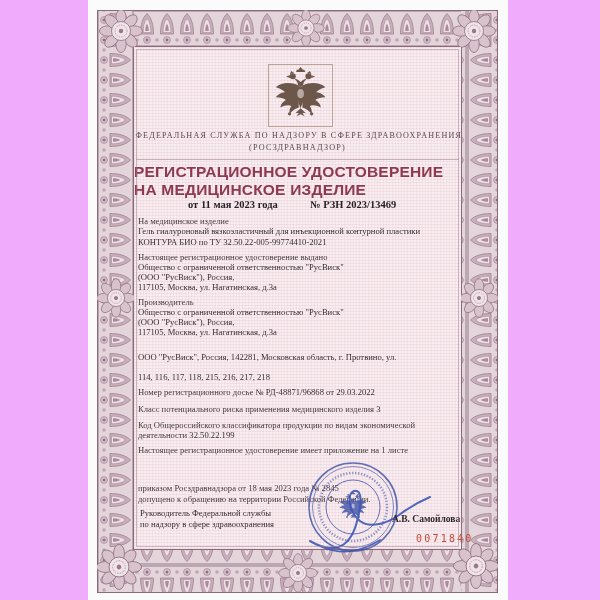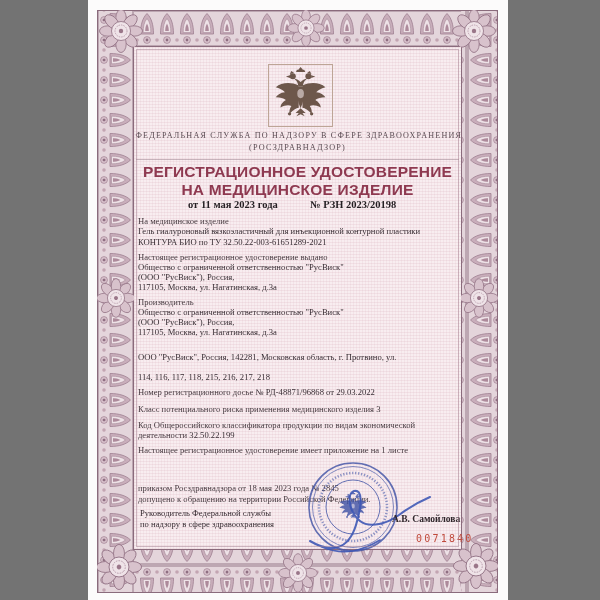--- a/index.html
+++ b/index.html
@@ -1,33 +1,33 @@
 <!DOCTYPE html>
 <html style="--title-color: #8e3950; --serial-color: #c04a3c; --text-color: #45393f; --stamp-color: #4254a6; --frame-color: #a28394; --letterbox-color: #060606;"><head>
 <meta charset="utf-8">
 <style>
   html,body{margin:0;padding:0;background:#000;}
-  .stage{position:relative;width:600px;height:600px;background:#737373;overflow:hidden;
+  .stage{position:relative;width:600px;height:600px;background:#f0abfc;overflow:hidden;
          font-family:"Liberation Serif",serif;}
   .scan{position:absolute;left:88px;top:0;width:420px;height:600px;background:#fcfbfb;}
   .frame{position:absolute;left:9px;top:10px;width:401px;height:583px;}
   .frame > svg{position:absolute;left:0;top:0;}
   .paper{position:absolute;left:37px;top:37px;width:327px;height:502px;
          background-color:#f8edf0;
          background-image:
            repeating-linear-gradient(0deg, rgba(214,170,183,.20) 0 1px, rgba(0,0,0,0) 1px 3px),
            repeating-linear-gradient(90deg, rgba(214,170,183,.15) 0 1px, rgba(0,0,0,0) 1px 3px);}
   .paper::after{content:"";position:absolute;inset:2px;border:1px solid rgba(161,126,141,.5);pointer-events:none;}
   .abs{position:absolute;}
   .line{position:absolute;left:4px;right:4px;white-space:nowrap;
         font:8.6px/1.15 "Liberation Serif",serif;color:var(--text-color,#45393f);}
   .b{font-weight:normal;color:#372d33;}
   .agency{position:absolute;left:0;right:0;text-align:center;white-space:nowrap;
           font:8.2px "Liberation Serif",serif;letter-spacing:1.2px;color:#5a4b52;}
-  .cert-title{position:absolute;left:0;right:0;text-align:center;white-space:nowrap;
+  .cert-title{position:absolute;left:0;right:0;text-align:left;white-space:nowrap;
           font-family:"Liberation Sans",sans-serif;font-weight:bold;font-size:15.5px;
           letter-spacing:.2px;color:var(--title-color,#8e3950);}
   .dateline span{position:absolute;white-space:nowrap;
           font:bold 10.5px "Liberation Serif",serif;color:#241e22;}
   .divider{position:absolute;left:2px;right:2px;border-top:1px solid rgba(139,110,125,.45);}
   .signer-name{position:absolute;white-space:nowrap;font:bold 9.5px "Liberation Serif",serif;color:#2f262b;}
   .serial{position:absolute;white-space:nowrap;font:10px "DejaVu Sans Mono",monospace;
           letter-spacing:2.2px;color:var(--serial-color,#c04a3c);}
   .pet{fill:#d8c2cc;stroke:#8f6e81;stroke-width:.8;}
   .ros-c1{fill:#efe3e8;stroke:#8f6e81;stroke-width:.8;}
@@ -125,26 +125,26 @@
 
         <div class="agency fit" style="top: 84px; transform-origin: center center; transform: scaleX(0.990909);">ФЕДЕРАЛЬНАЯ СЛУЖБА ПО НАДЗОРУ В СФЕРЕ ЗДРАВООХРАНЕНИЯ</div>
         <div class="agency fit" style="top:96px">(РОСЗДРАВНАДЗОР)</div>
         <div class="divider" style="top:112px"></div>
 
         <div class="cert-title fit" style="top:116px">РЕГИСТРАЦИОННОЕ УДОСТОВЕРЕНИЕ</div>
         <div class="cert-title fit" style="top:134px">НА МЕДИЦИНСКОЕ ИЗДЕЛИЕ</div>
 
         <div class="dateline">
           <span style="left:54px;top:152px">от 11 мая 2023 года</span>
-          <span style="left:176px;top:152px">№ РЗН 2023/20198</span>
+          <span style="left:176px;top:152px">№ РЗН 2023/13469</span>
         </div>
 
         <div class="line fit" style="top:170px">На медицинское изделие</div>
         <div class="line b fit" style="top:180px">Гель гиалуроновый вязкоэластичный для инъекционной контурной пластики</div>
-        <div class="line b fit" style="top:191px">КОНТУРА БИО по ТУ 32.50.22-003-61651289-2021</div>
+        <div class="line b fit" style="top:191px">КОНТУРА БИО по ТУ 32.50.22-005-99774410-2021</div>
 
         <div class="line fit" style="top:206px">Настоящее регистрационное удостоверение выдано</div>
         <div class="line b fit" style="top:216px">Общество с ограниченной ответственностью "РусВиск"</div>
         <div class="line b fit" style="top:226px">(ООО "РусВиск"), Россия,</div>
         <div class="line b fit" style="top:236px">117105, Москва, ул. Нагатинская, д.3а</div>
 
         <div class="line fit" style="top:251px">Производитель</div>
         <div class="line b fit" style="top:261px">Общество с ограниченной ответственностью "РусВиск"</div>
         <div class="line b fit" style="top:271px">(ООО "РусВиск"), Россия,</div>
         <div class="line b fit" style="top:281px">117105, Москва, ул. Нагатинская, д.3а</div>

